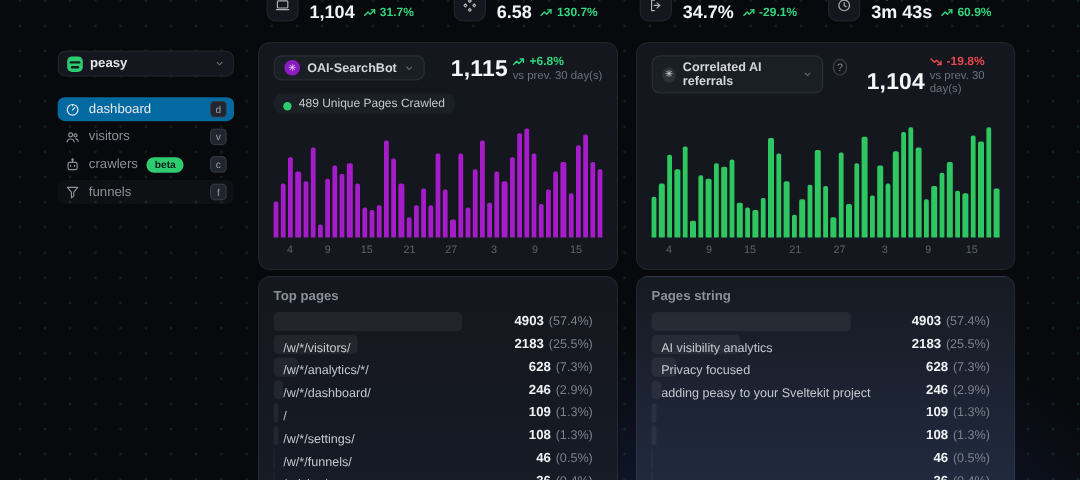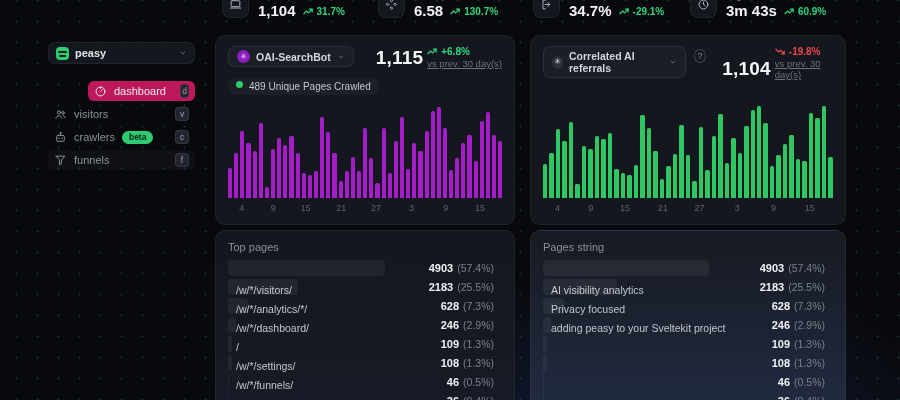--- a/index.html
+++ b/index.html
@@ -48,21 +48,21 @@
   .logo-mark { width:13px; height:13px; border-radius:4px; background:#2ecc71; position:relative; overflow:hidden; }
   .logo-mark::before { content:""; position:absolute; left:2px; right:2px; top:4px; height:2.5px; background:#10231a; border-radius:2px; }
   .logo-mark::after  { content:""; position:absolute; left:3px; right:3px; bottom:3px; height:1.5px; background:#10231a; border-radius:2px; }
   .logo-name { font-size:11px; font-weight:bold; color:#e2e5e9; flex:1; }
   .menu { margin-top:17px; display:flex; flex-direction:column; gap:3px; }
   .menu-item {
     height:20px; border-radius:6px; padding:0 6px;
     display:flex; align-items:center; gap:7px; color:#8b929a; font-size:11px;
     cursor:pointer;
   }
-  .menu-item.selected { background:#be185d; color:#e7eaed;margin-left:40px; }
+  .menu-item.selected { background:#0369a1; color:#e7eaed; }
   .menu-item.subtle { background:rgba(255,255,255,0.03); }
   .menu-item .mi-label { flex:0 0 auto; }
   .menu-item .spacer { flex:1; }
   .kbd {
     width:14px; height:14px; border-radius:4px; background:#212530;
     border:1px solid rgba(255,255,255,0.09); color:#9aa0a8;
     font-size:8.5px; display:flex; align-items:center; justify-content:center;
   }
   .beta-badge {
     background:#2ecc71; color:#0b1f14; font-size:8.5px; font-weight:bold;
@@ -89,41 +89,41 @@
   .pill-label { font-size:10.5px; color:#d2d6db; font-weight:bold; }
   .help-dot {
     width:14px; height:14px; border-radius:50%; border:1px solid rgba(255,255,255,0.18);
     color:#868d95; font-size:9px; display:flex; align-items:center; justify-content:center;
     margin-top:3px; cursor:pointer;
   }
   .head-spacer { flex:1; }
   .big-block { display:flex; align-items:flex-end; gap:4px; }
   .big-value { font-size:19px; font-weight:bold; color:#f4f6f8; letter-spacing:0.2px; }
   .trend-col { display:flex; flex-direction:column; gap:1px; }
-  .trend-note { font-size:9.5px; color:#6b7280;text-decoration:underline; }
+  .trend-note { font-size:9.5px; color:#6b7280; }
   .crawl-badge {
-    margin-top:9px; display:inline-flex; align-items:flex-start; gap:6px;
+    margin-top:9px; display:inline-flex; align-items:flex-end; gap:6px;
     background:#1b1f26; border-radius:7px; padding:3px 8px;
   }
   .crawl-dot { width:7px; height:7px; border-radius:50%; background:#2ecc71; }
   .crawl-text { font-size:10px; color:#c3c8ce; }
   .bars {
     position:absolute; left:12px; right:12px; bottom:26px; height:92px;
     display:flex; align-items:flex-end; gap:2px;
   }
   .bars .bar { flex:1; border-radius:1.5px 1.5px 0 0; min-height:3px; }
   .axis { position:absolute; left:12px; right:12px; bottom:9px; height:12px; }
   .axis span { position:absolute; transform:translateX(-50%); font-size:9px; color:#5d646d; }
 
   
   #table-top-pages { left:215px; top:230px; width:300px; height:190px;
     background:linear-gradient(180deg,#14171d 0%, #171b26 100%); }
   #table-query { left:530px; top:230px; width:316px; height:190px;
     background:linear-gradient(180deg,#161a21 0%, #222b42 100%); }
-  .table-title { font-size:11px; color:#8b919a; }
+  .table-title { font-size:11px; color:#8b919a;font-weight:bold; }
   .rows { margin-top:7px; display:flex; flex-direction:column; gap:3px; }
   .trow {
     position:relative; height:16px; display:flex; align-items:center;
     padding:0 8px; border-radius:4px; cursor:pointer;
   }
   .trow .fill {
     position:absolute; left:0; top:0; bottom:0; border-radius:4px;
     background:rgba(255,255,255,0.06);
   }
   .trow .tlabel { position:relative; font-size:10.5px; color:#c2c7cd; flex:1;

